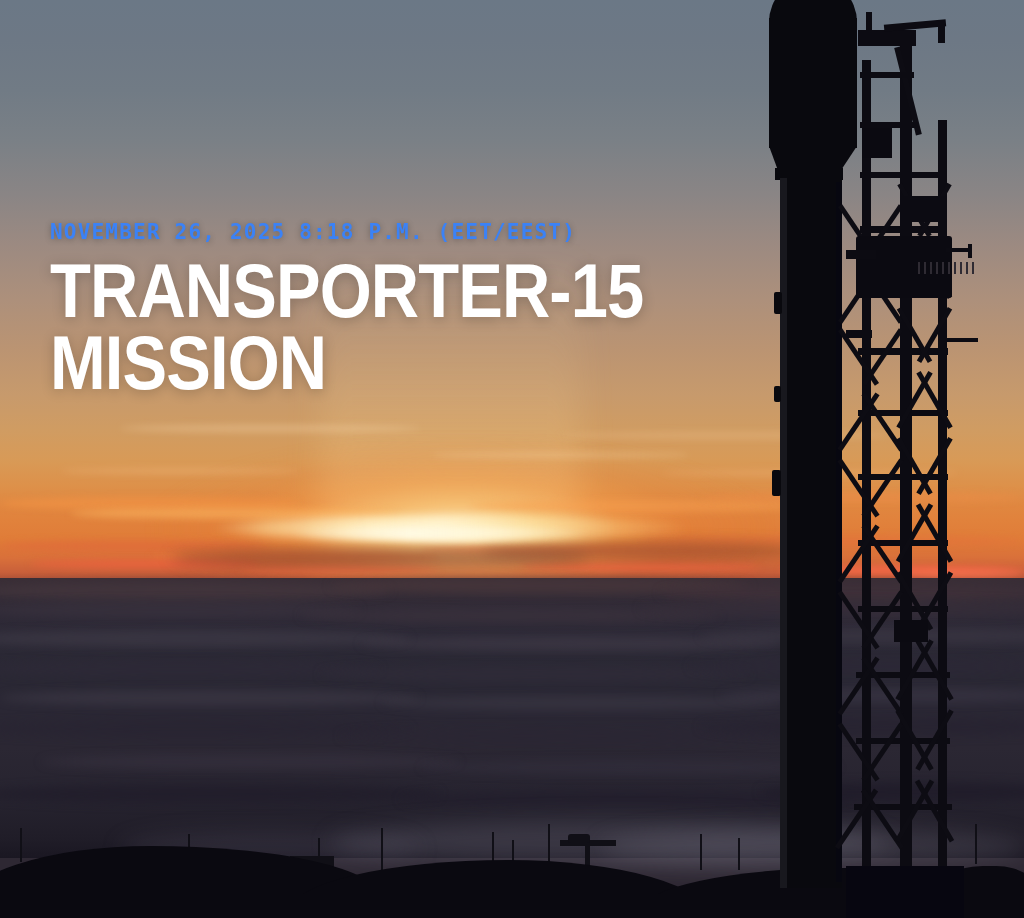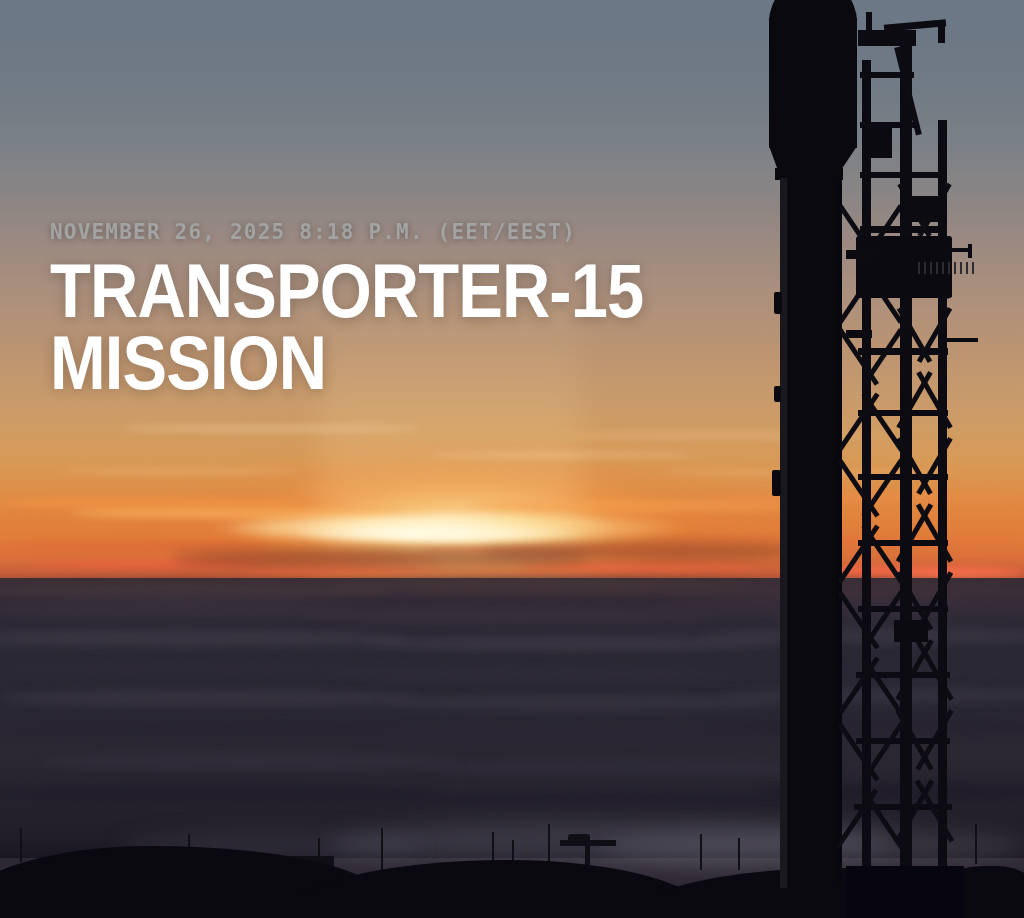--- a/index.html
+++ b/index.html
@@ -112,21 +112,21 @@
   
   .rk{position:absolute;background:#09090e;}
   .rk-soft{position:absolute;background:#0b0a10;}
   .tw{position:absolute;background:#0c0b12;}
   .beam{position:absolute;background:#0d0c13;transform-origin:center;}
 
   
   .txtwrap{position:absolute;left:50px;top:222px;width:720px;}
   .date{
     font-family:"DejaVu Sans Mono","Liberation Mono",monospace;
-    font-size:21px;font-weight:700;color:#a3a3a3;
+    font-size:21px;font-weight:700;color:#3b82f6;
     letter-spacing:1.2px;line-height:1;
     white-space:nowrap;
     text-shadow:0 1px 6px rgba(0,0,0,0.30);
   }
   .title{
     margin-top:12px;
     font-family:"Liberation Sans",sans-serif;
     font-weight:700;
     font-size:76px;line-height:72px;
     color:#ffffff;

